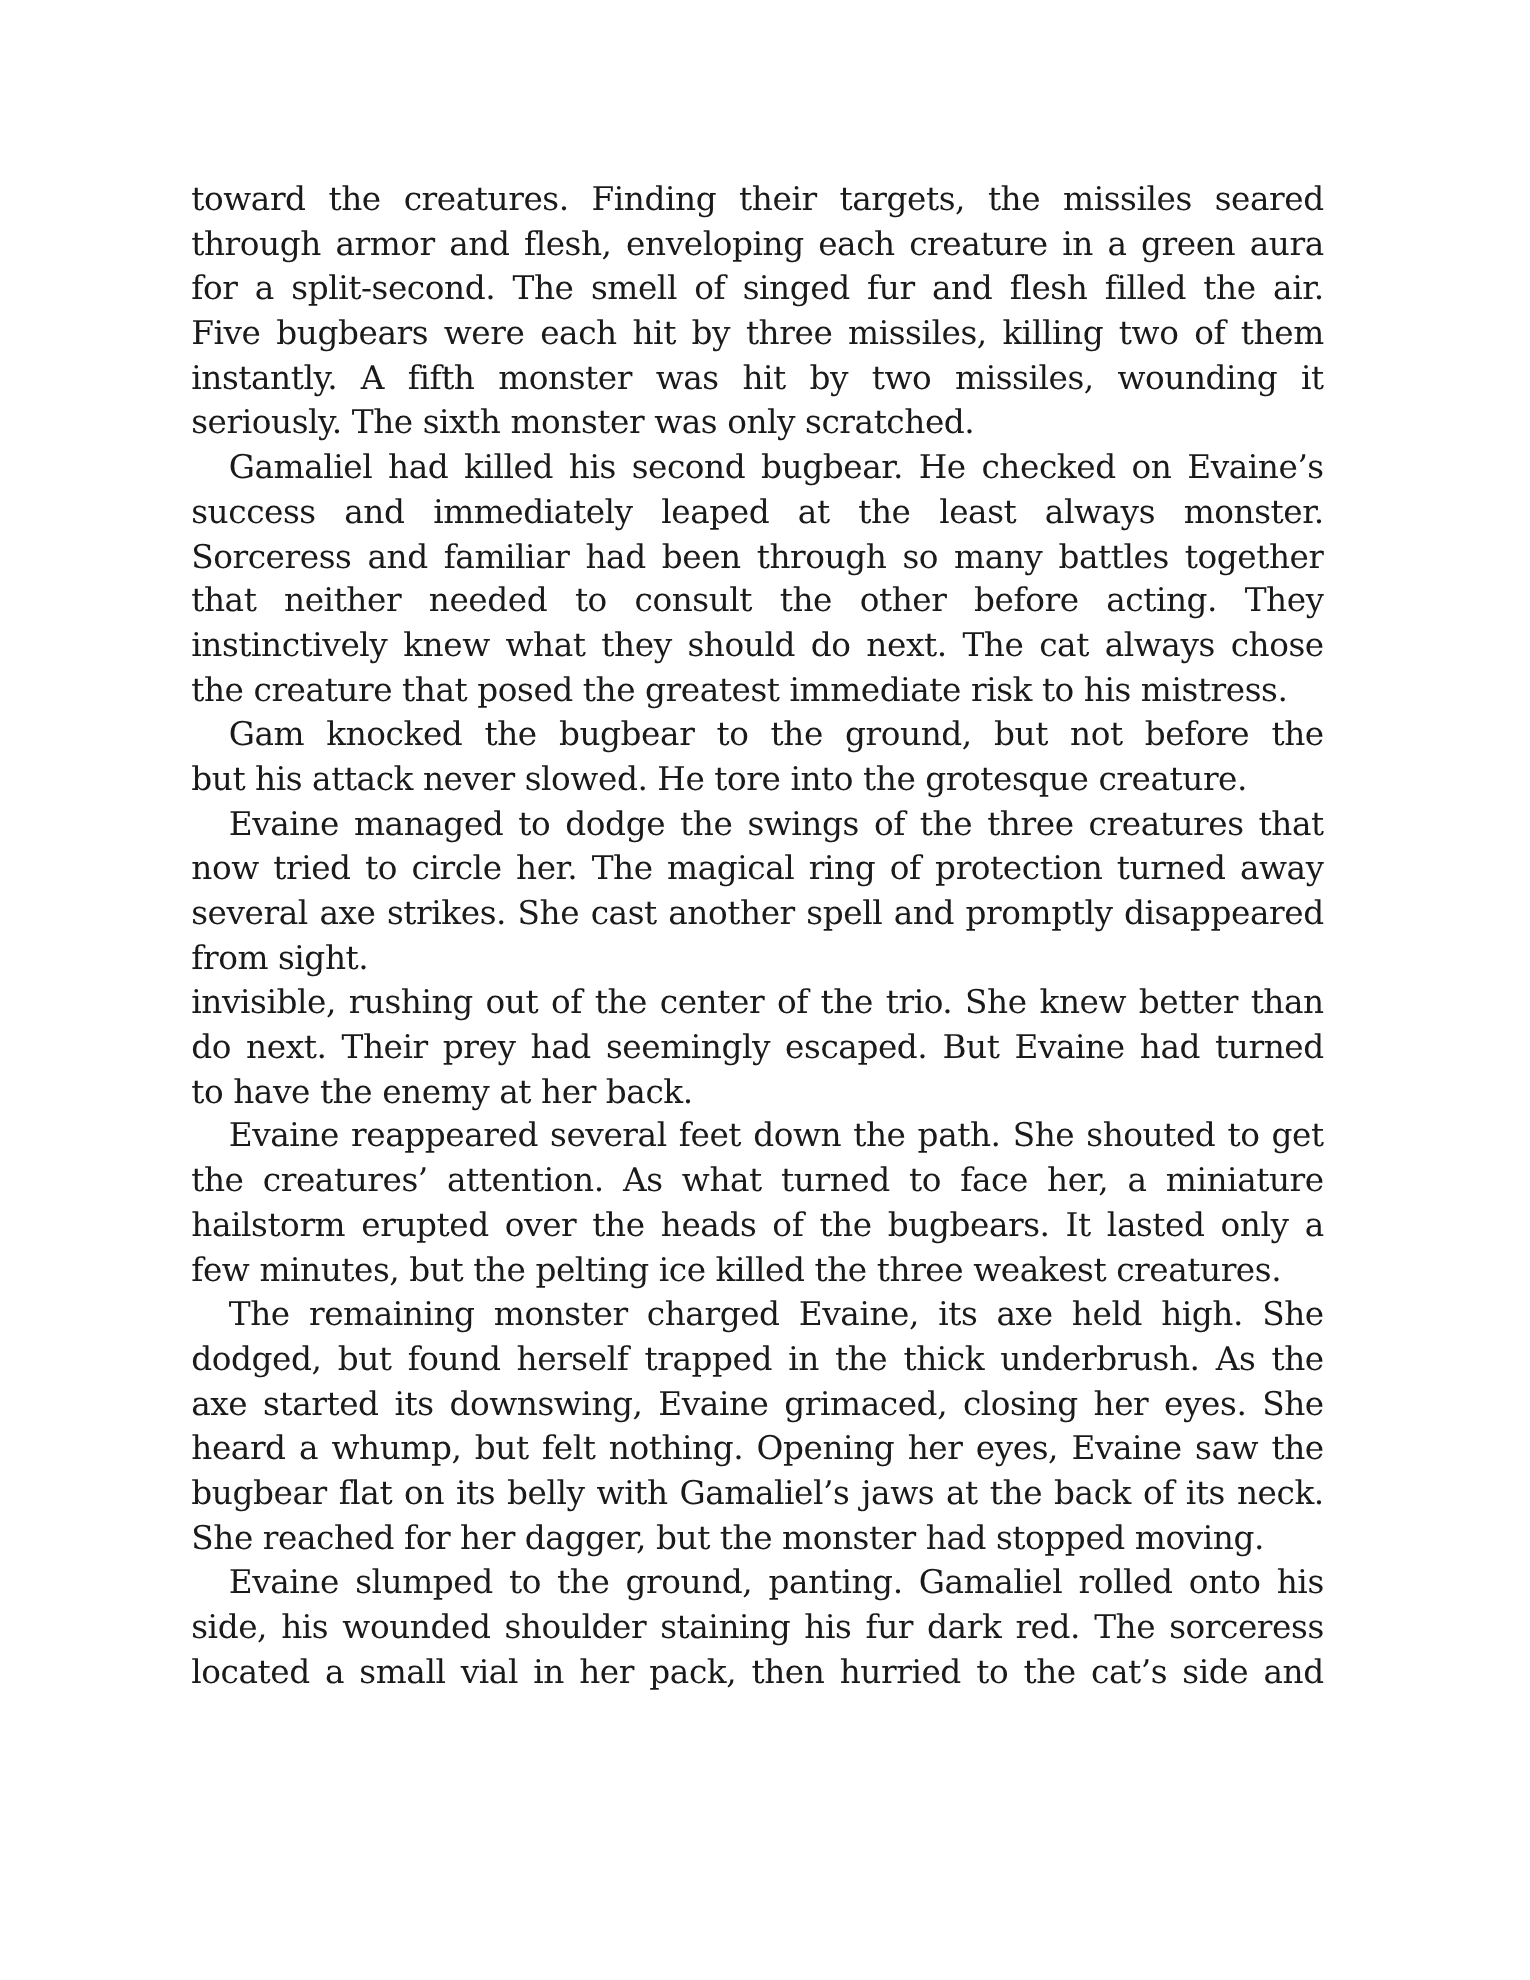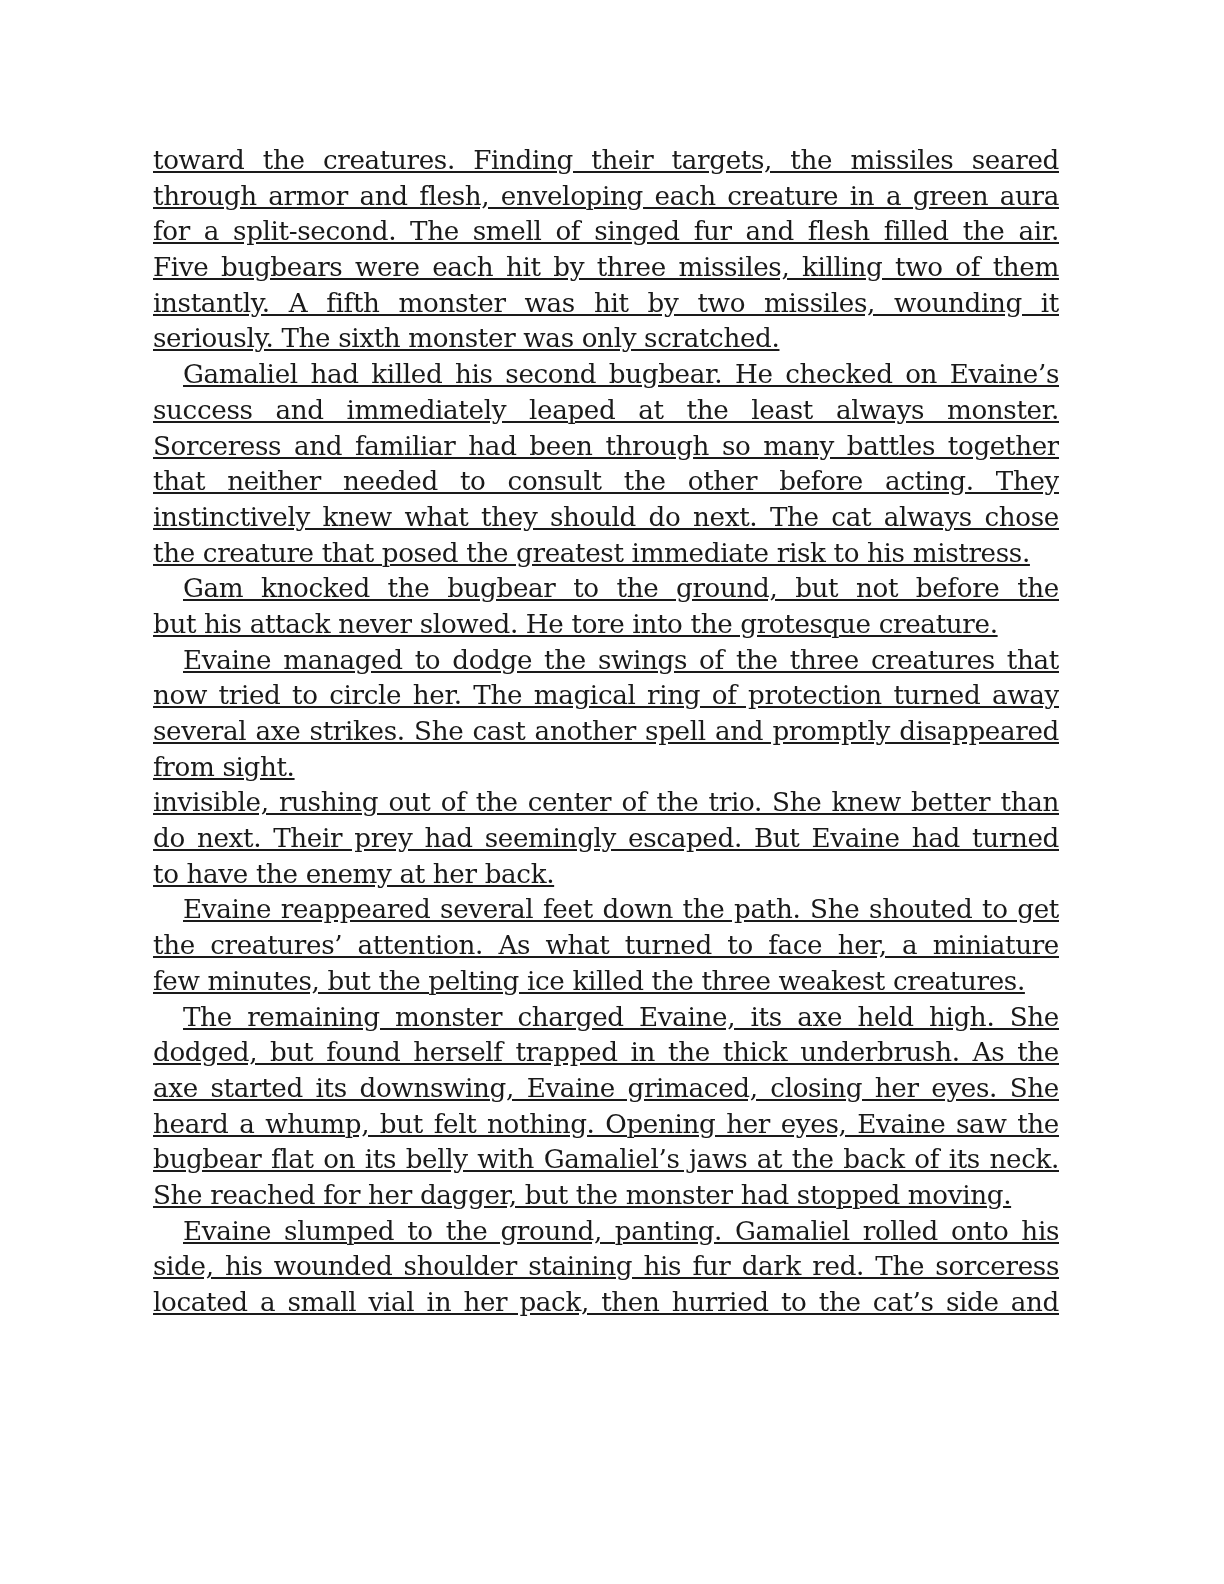--- a/index.html
+++ b/index.html
@@ -14,21 +14,20 @@
       color: #1a1a1a;
       letter-spacing: -0.35px;
     }
     .line {
       height: 35.7px;
       line-height: 35.7px;
       white-space: nowrap;
       text-align: justify;
       text-align-last: justify;
       overflow: hidden;
-      text-decoration: underline;
     }
     .line.last { text-align-last: left; }
     .line.indent { padding-left: 30px; }
   </style>
 </head>
 <body>
 
 <div class="page">
 
   <div>
@@ -63,20 +62,21 @@
 
   <div>
     <div class="line">invisible, rushing out of the center of the trio. She knew better than</div>
     <div class="line">do next. Their prey had seemingly escaped. But Evaine had turned</div>
     <div class="line last">to have the enemy at her back.</div>
   </div>
 
   <div>
     <div class="line indent">Evaine reappeared several feet down the path. She shouted to get</div>
     <div class="line">the creatures’ attention. As what turned to face her, a miniature</div>
+    <div class="line">hailstorm erupted over the heads of the bugbears. It lasted only a</div>
     <div class="line last">few minutes, but the pelting ice killed the three weakest creatures.</div>
   </div>
 
   <div>
     <div class="line indent">The remaining monster charged Evaine, its axe held high. She</div>
     <div class="line">dodged, but found herself trapped in the thick underbrush. As the</div>
     <div class="line">axe started its downswing, Evaine grimaced, closing her eyes. She</div>
     <div class="line">heard a whump, but felt nothing. Opening her eyes, Evaine saw the</div>
     <div class="line">bugbear flat on its belly with Gamaliel’s jaws at the back of its neck.</div>
     <div class="line last">She reached for her dagger, but the monster had stopped moving.</div>

